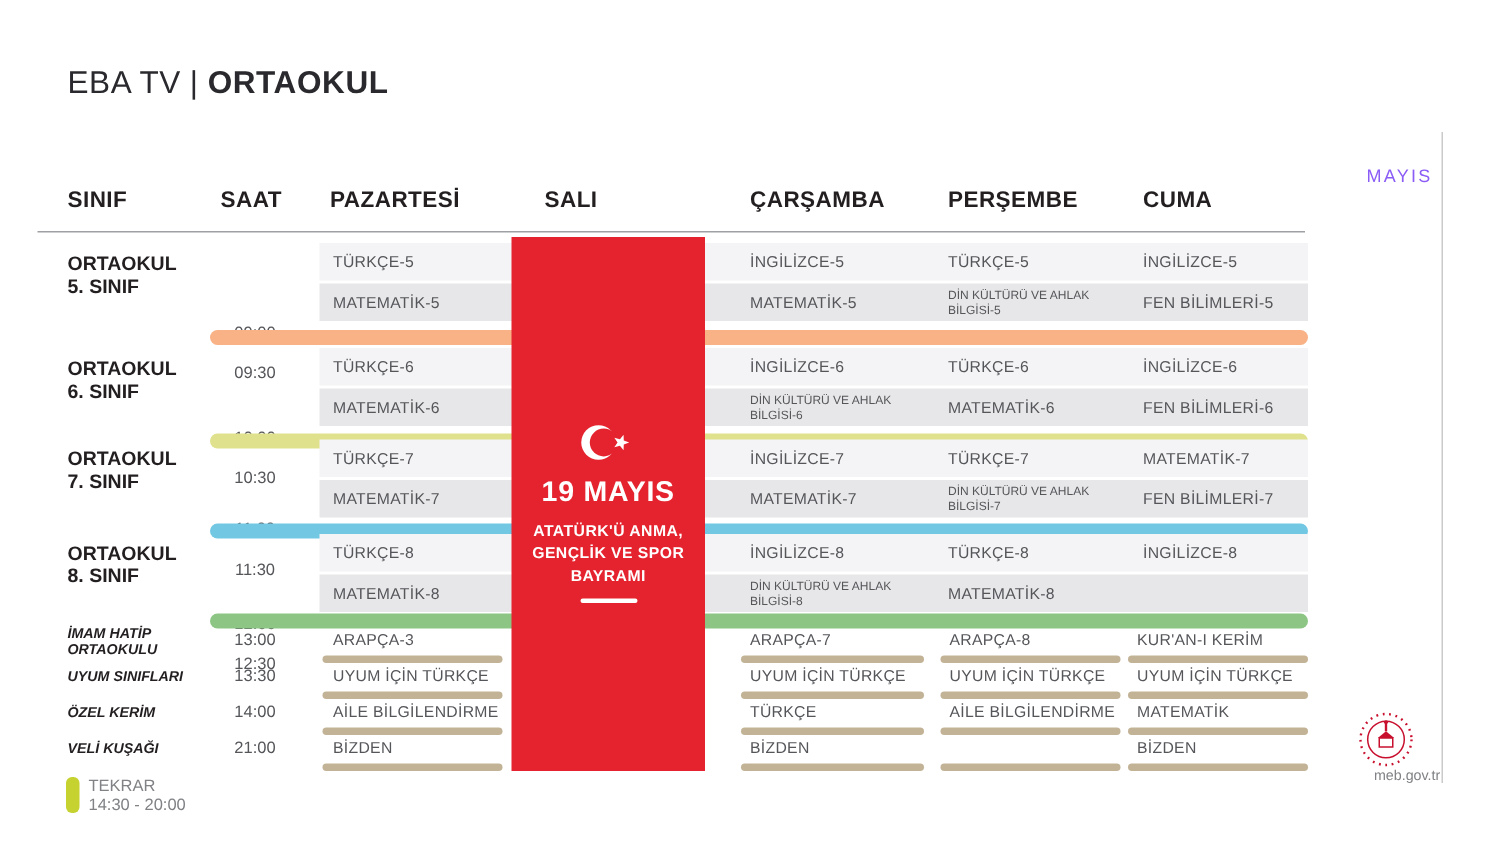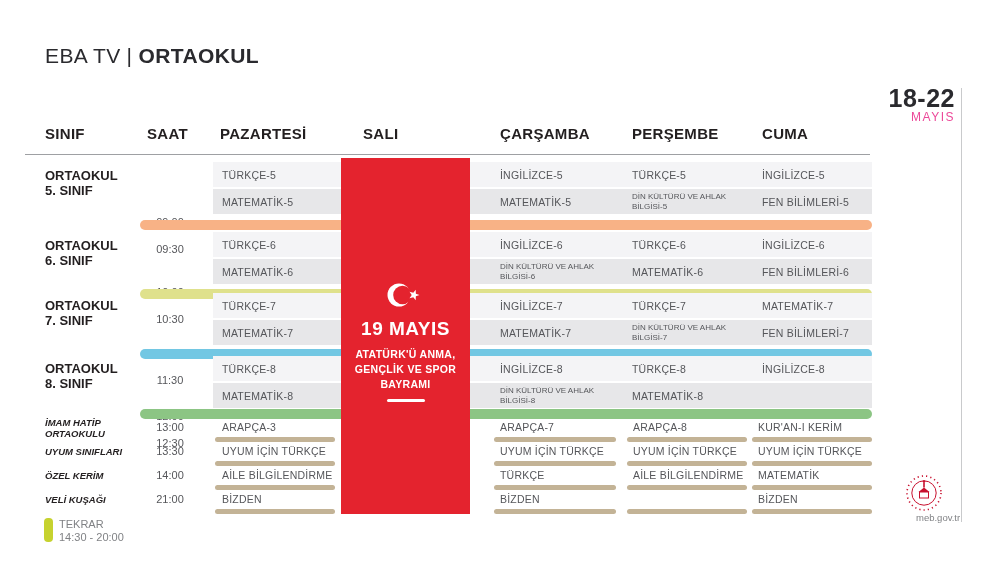--- a/index.html
+++ b/index.html
@@ -5,21 +5,21 @@
   html,body{margin:0;padding:0;background:#fff;}
   .stage{position:relative;width:1000px;height:563px;background:#ffffff;overflow:hidden;
          font-family:"Liberation Sans",sans-serif;color:#231f20;border-radius:29px;}
   .abs{position:absolute;}
 
   
   .brand{left:45px;top:44px;font-size:21px;letter-spacing:.4px;color:#2a2a2e;}
   .brand .sep{font-weight:300;color:#2a2a2e;padding:0 6px;}
   .brand .bold{font-weight:bold;}
   .daterange{left:845px;top:84px;width:110px;text-align:right;font-size:25px;font-weight:bold;color:#2a2a2e;letter-spacing:.5px;}
-  .datemonth{left:845px;top:110px;width:110px;text-align:right;font-size:12px;color:#ec4899;letter-spacing:1.5px;}
+  .datemonth{left:845px;top:110px;width:110px;text-align:right;font-size:12px;color:#8b5cf6;letter-spacing:1.5px;}
   .vline{left:961px;top:88px;width:1px;height:434px;background:#c9cacc;}
 
   
   .colhead{top:125px;font-size:15px;font-weight:bold;color:#231f20;letter-spacing:.3px;}
   .h-sinif{left:45px;} .h-saat{left:147px;} .h-mon{left:220px;} .h-sal{left:352px;margin-left:11px;}
   .h-wed{left:500px;} .h-thu{left:632px;} .h-fri{left:762px;}
   .headrule{left:25px;top:154px;width:845px;height:1px;background:#9ea0a3;}
 
   
   .rowline{left:0;width:1000px;height:25px;}
@@ -65,21 +65,20 @@
 </style>
 </head>
 <body>
 
 <div class="stage">
 
   <div class="abs brand">
     <span>EBA TV</span><span class="sep">|</span><span class="bold">ORTAOKUL</span>
   </div>
 
-  <div class="abs daterange">18-22</div>
   <div class="abs datemonth">MAYIS</div>
   <div class="abs vline"></div>
 
   <div class="abs colhead h-sinif">SINIF</div>
   <div class="abs colhead h-saat">SAAT</div>
   <div class="abs colhead h-mon">PAZARTESİ</div>
   <div class="abs colhead h-sal">SALI</div>
   <div class="abs colhead h-wed">ÇARŞAMBA</div>
   <div class="abs colhead h-thu">PERŞEMBE</div>
   <div class="abs colhead h-fri">CUMA</div>

